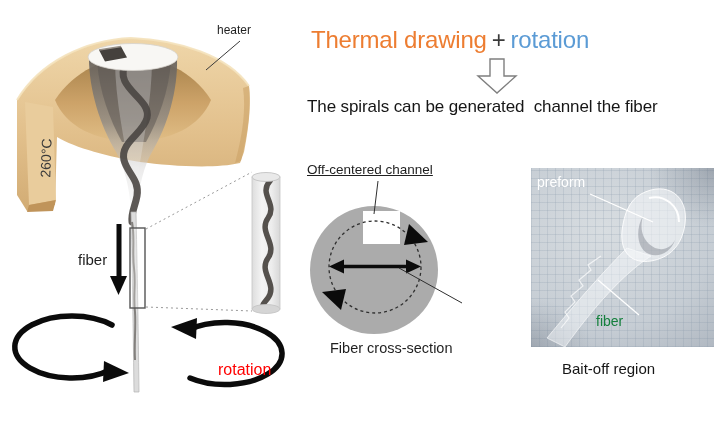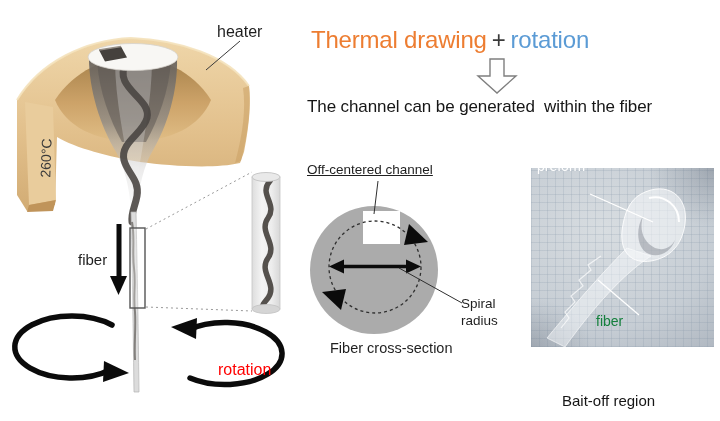--- a/index.html
+++ b/index.html
@@ -7,40 +7,40 @@
     position:relative;width:720px;height:421px;background:#ffffff;overflow:hidden;
     font-family:"Liberation Sans","DejaVu Sans",sans-serif;color:#1f1f1f;
   }
   .abs{position:absolute;}
   .lbl{white-space:nowrap;}
   #title-line{left:311px;top:26px;font-size:24px;letter-spacing:-0.2px;}
   #title-line .orange{color:#ED7D31;}
   #title-line .plus{color:#3a3a3a;margin:0 5px;}
   #title-line .blue{color:#5B9BD5;}
   #subtitle{left:307px;top:97px;font-size:17px;letter-spacing:-0.1px;white-space:pre;color:#161616;}
-  #heater-label{left:217px;top:23px;font-size:16px;}
+  #heater-label{left:217px;top:23px;font-size:12px;}
   #temp-label{left:-4px;top:150px;width:100px;height:16px;text-align:center;
     transform:rotate(-88deg);font-size:14px;color:#3a3a3a;}
   #pull-label{left:78px;top:251px;font-size:15px;}
   #rotation-label{left:218px;top:361px;font-size:16px;color:#FF0000;}
   #channel-label{left:307px;top:162px;font-size:13.5px;text-decoration:underline;}
   #spiral-radius-label{left:461px;top:296px;font-size:13.5px;line-height:1.25;}
   #cross-section-caption{left:330px;top:340px;font-size:14.5px;}
   #photo{
     left:531px;top:168px;width:183px;height:179px;
     background:
       radial-gradient(60% 55% at 100% 0%, rgba(70,80,95,0.28), rgba(70,80,95,0) 60%),
       radial-gradient(55% 45% at 0% 100%, rgba(70,80,95,0.22), rgba(70,80,95,0) 60%),
       repeating-linear-gradient(90deg, rgba(125,143,162,0.20) 0 1px, rgba(0,0,0,0) 1px 8px),
       repeating-linear-gradient(0deg, rgba(125,143,162,0.20) 0 1px, rgba(0,0,0,0) 1px 8px),
       radial-gradient(120% 110% at 40% 35%, #d8dde1 0%, #c6cdd4 50%, #aab2bc 85%, #9aa2ad 100%);
   }
-  #preform-label{left:537px;top:158px;font-size:14px;color:#ffffff;}
+  #preform-label{left:537px;top:174px;font-size:14px;color:#ffffff;}
   #fiber-label{left:596px;top:313px;font-size:14px;color:#15803d;}
-  #photo-caption{left:562px;top:360px;font-size:15px;color:#161616;margin-top:32px;}
+  #photo-caption{left:562px;top:360px;font-size:15px;color:#161616;}
   svg{display:block;}
 </style>
 </head>
 <body>
 
 <div id="canvas">
 
   <svg class="abs" style="left:0;top:0" width="720" height="421" viewBox="0 0 720 421">
     <defs>
       <linearGradient id="gHeater" x1="0" y1="0" x2="0" y2="1">
@@ -150,36 +150,32 @@
       <path d="M30,160 L38,150 L34,144 L44,134 L40,128 L52,118 L48,112 L60,102 L57,97 L70,88" fill="none" stroke="rgba(255,255,255,0.7)" stroke-width="1.2"></path>
       <path d="M59,26 L122,54" stroke="#ffffff" stroke-width="1.3"></path>
       <path d="M67,112 L108,147" stroke="#ffffff" stroke-width="1.3"></path>
     </svg>
   </div>
 
   <div id="title-line" class="abs lbl">
     <span class="orange">Thermal drawing</span><span class="plus">+</span><span class="blue">rotation</span>
   </div>
 
-  <div id="subtitle" class="abs lbl">The channel can be generated  within the fiber</div>
+  <div id="subtitle" class="abs lbl">The spirals can be generated  channel the fiber</div>
 
   <div id="heater-label" class="abs lbl">heater</div>
 
   <div id="temp-label" class="abs lbl">260°C</div>
 
   <div id="pull-label" class="abs lbl">fiber</div>
 
   <div id="rotation-label" class="abs lbl">rotation</div>
 
   <div id="channel-label" class="abs lbl">Off-centered channel</div>
 
-  <div id="spiral-radius-label" class="abs">
-    <div>Spiral</div>
-    <div>radius</div>
-  </div>
 
   <div id="cross-section-caption" class="abs lbl">Fiber cross-section</div>
 
   <div id="preform-label" class="abs lbl">preform</div>
 
   <div id="fiber-label" class="abs lbl">fiber</div>
 
   <div id="photo-caption" class="abs lbl">Bait-off region</div>
 
 </div>

